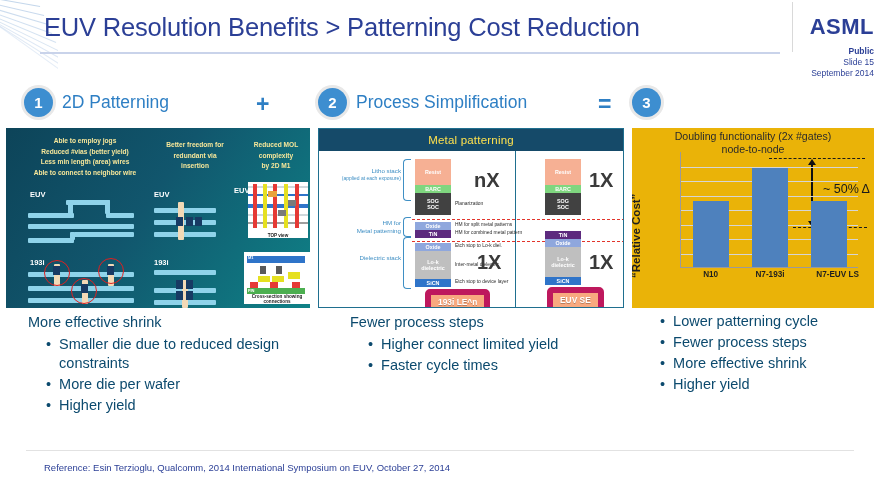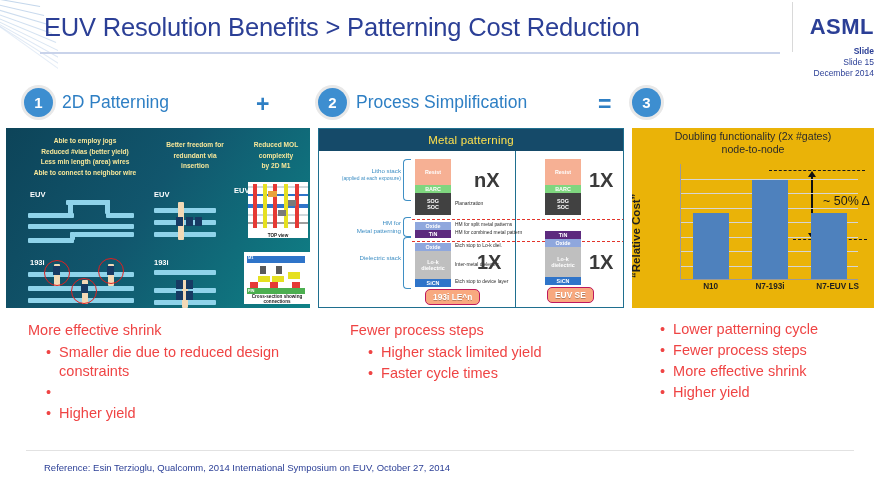--- a/index.html
+++ b/index.html
@@ -125,38 +125,38 @@
     position: absolute; color: #2b2b2b; font-size: 4.9px; line-height: 6.2px;
   }
   .brace {
     position: absolute; border: 1.2px solid #3f8fc4; border-right: none;
     border-radius: 4px 0 0 4px; border-color: #3f8fc4;
   }
   .xmark {
     position: absolute; font-size: 20px; font-weight: bold; color: #3a3a3a;
   }
   .pill {
-    position: absolute; background: #f8a97f; border: 1px solid #be185d;
+    position: absolute; background: #f8a97f; border: 6px solid #be185d;
     border-radius: 5px; color: #ffffff; font-size: 8.4px; font-weight: bold;
     padding: 2px 7px; white-space: nowrap;
     text-shadow: 0 1px 0 rgba(0,0,0,.25);
   }
   .p2-footrule {
     position: absolute; left: 0; bottom: -3px; width: 100%; height: 3px;
     background: #1f6f8f;
   }
 
   
   .p3-bg { width: 100%; height: 100%; background: #eab308; position: relative; }
   .chart-title {
     position: absolute; left: 0; top: 2px; width: 100%; text-align: center;
     font-size: 10.6px; color: #2b2b2b; line-height: 13px;
   }
   .plot {
-    position: absolute; left: 48px; top: 36px; width: 178px; height: 116px;
+    position: absolute; left: 48px; top: 24px; width: 178px; height: 116px;
     border-left: 1.4px solid #9a9a9a; border-bottom: 1.4px solid #9a9a9a;
   }
   .grid { position: absolute; left: 0; width: 100%; height: 1px; background: #d5d5d5; }
   .bar { position: absolute; bottom: 0; background: #4e81bd; }
   .xtick {
     position: absolute; top: 118px; font-size: 8.2px; font-weight: bold;
     color: #1f1f1f; text-align: center; white-space: nowrap;
   }
   .ylab {
     position: absolute; left: -2px; top: 18px;
@@ -169,21 +169,21 @@
     content: ""; position: absolute; left: -3.2px; width: 0; height: 0;
     border-left: 4px solid transparent; border-right: 4px solid transparent;
   }
   .delta-arrow::before { top: -5px; border-bottom: 6px solid #111; }
   .delta-arrow::after  { bottom: -5px; border-top: 6px solid #111; }
   .delta-text {
     position: absolute; font-size: 12.5px; color: #1a1a1a; white-space: nowrap;
   }
 
   
-  .bullets { position: absolute; top: 320px; color: #ef4444; }
+  .bullets { position: absolute; top: 312px; color: #0c4a6e; }
   .b1 { left: 28px;  width: 300px; }
   .b2 { left: 350px; width: 290px; }
   .b3 { left: 660px; width: 220px; }
   .lead-line { font-size: 14.5px; line-height: 20px; margin-bottom: 3px; }
   .sub { display: flex; gap: 8px; font-size: 14.5px; line-height: 19px;
          margin-left: 18px; margin-bottom: 2px; }
   .sub .dot { line-height: 19px; }
   .b3 .sub { margin-left: 0; }
 
   
@@ -211,23 +211,23 @@
     <i style="top: 78px; width: 102px; height: 1.4px; transform: rotate(35.6deg); opacity: 0.37;"></i>
   </div>
 
 <div class="slide-title">EUV Resolution Benefits &gt; Patterning Cost Reduction</div>
 <div class="title-rule"></div>
 <div class="brand-sep"></div>
 
 <div class="brand">
   <div class="asml">ASML</div>
   <div class="meta">
-    <div class="pub">Slide</div>
+    <div class="pub">Public</div>
     <div>Slide 15</div>
-    <div>December 2014</div>
+    <div>September 2014</div>
   </div>
 </div>
 
 <div class="steps">
   <div class="step" style="left:24px; top:4px;">
     <div class="badge">1</div>
     <div class="step-label">2D Patterning</div>
   </div>
   <div class="op" style="left:256px; top:7px;">+</div>
   <div class="step" style="left:318px; top:4px;">
@@ -449,32 +449,33 @@
 </div>
 
 <div class="bullets b1">
   <div class="lead-line">More effective shrink</div>
   <div class="sub">
     <span class="dot">•</span>
     <span>Smaller die due to reduced design constraints</span>
   </div>
   <div class="sub">
     <span class="dot">•</span>
+    <span>More die per wafer</span>
   </div>
   <div class="sub">
     <span class="dot">•</span>
     <span>Higher yield</span>
   </div>
 </div>
 
 <div class="bullets b2">
   <div class="lead-line">Fewer process steps</div>
   <div class="sub">
     <span class="dot">•</span>
-    <span>Higher stack limited yield</span>
+    <span>Higher connect limited yield</span>
   </div>
   <div class="sub">
     <span class="dot">•</span>
     <span>Faster cycle times</span>
   </div>
 </div>
 
 <div class="bullets b3">
   <div class="sub">
     <span class="dot">•</span>

